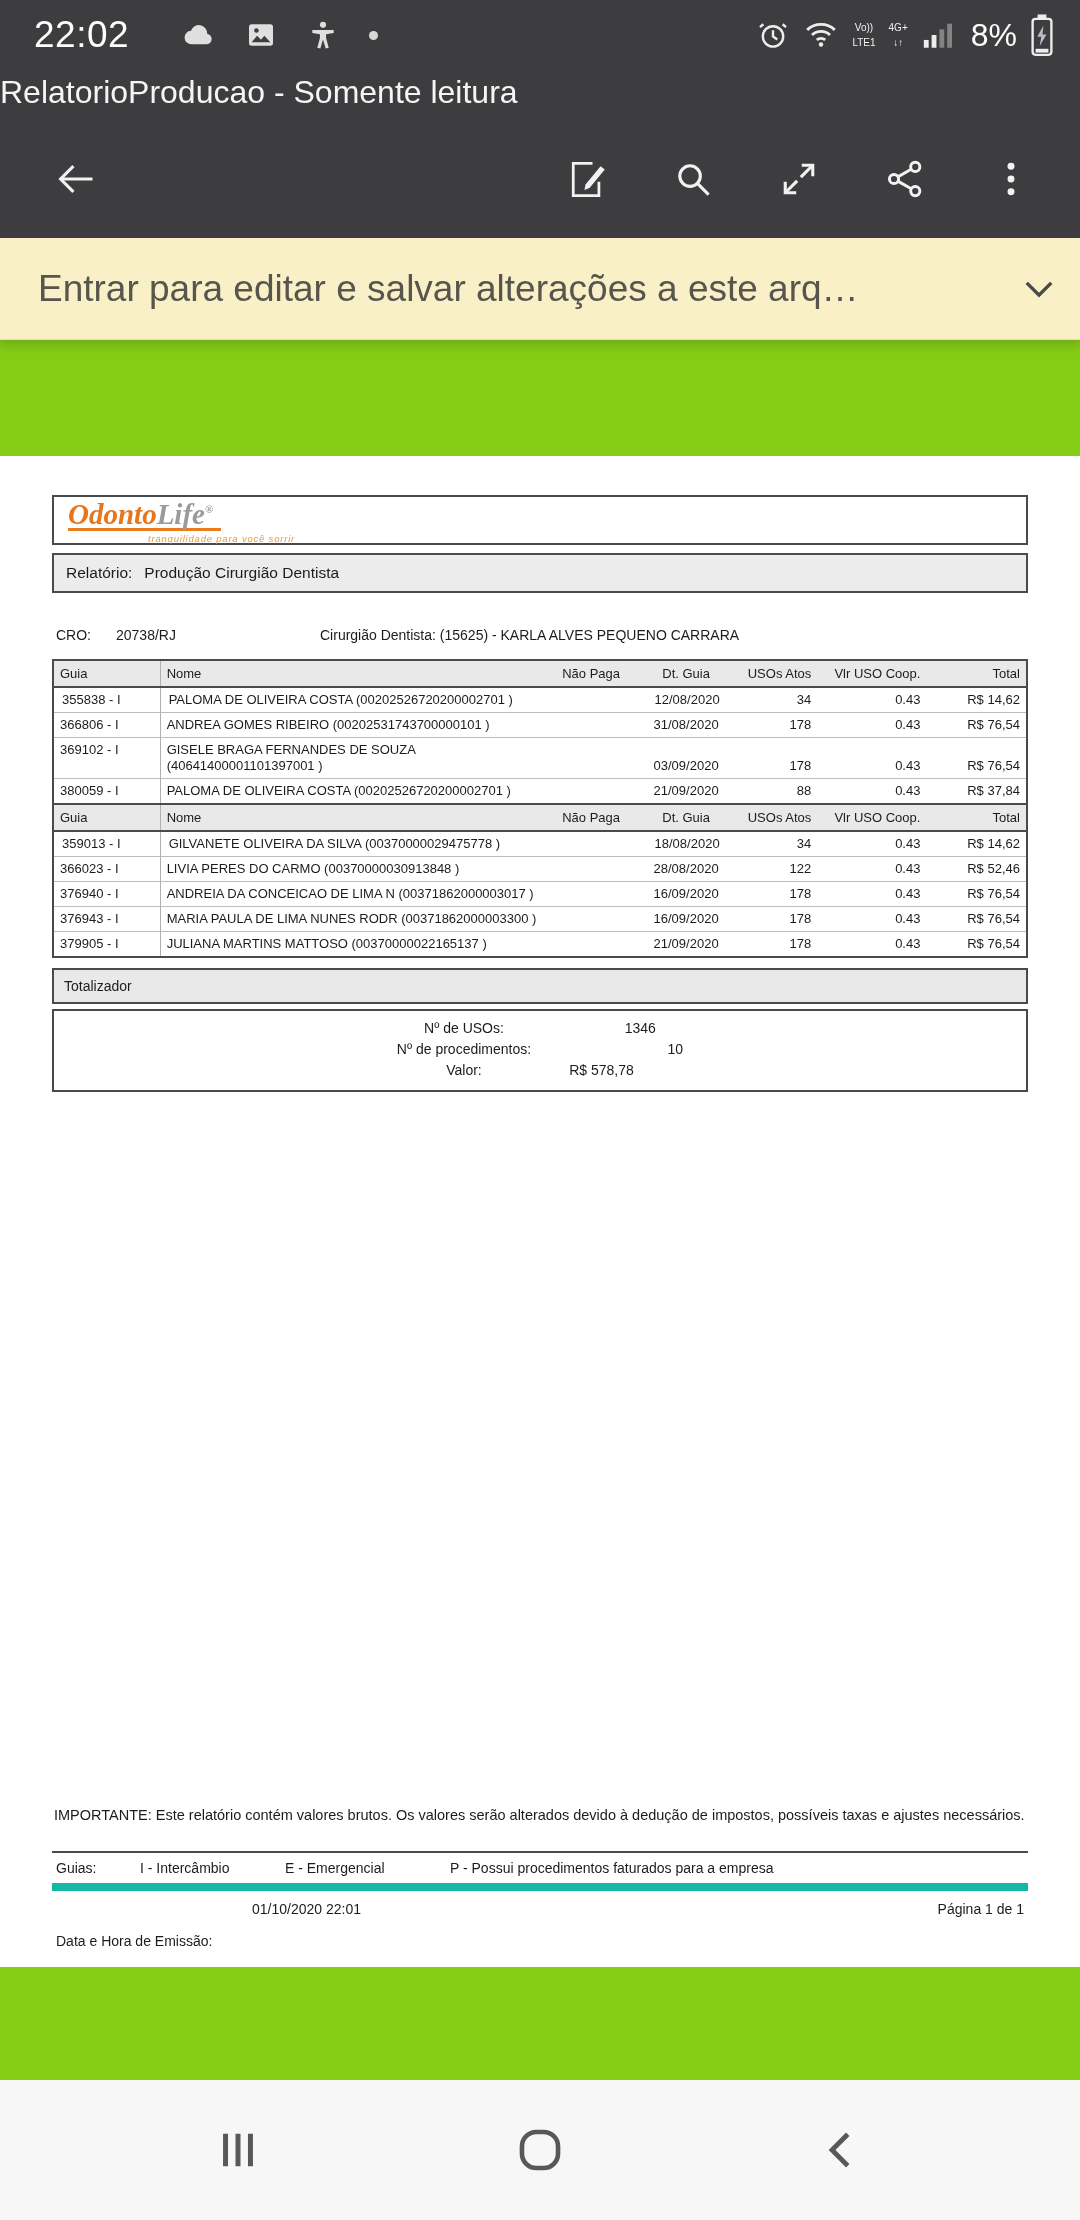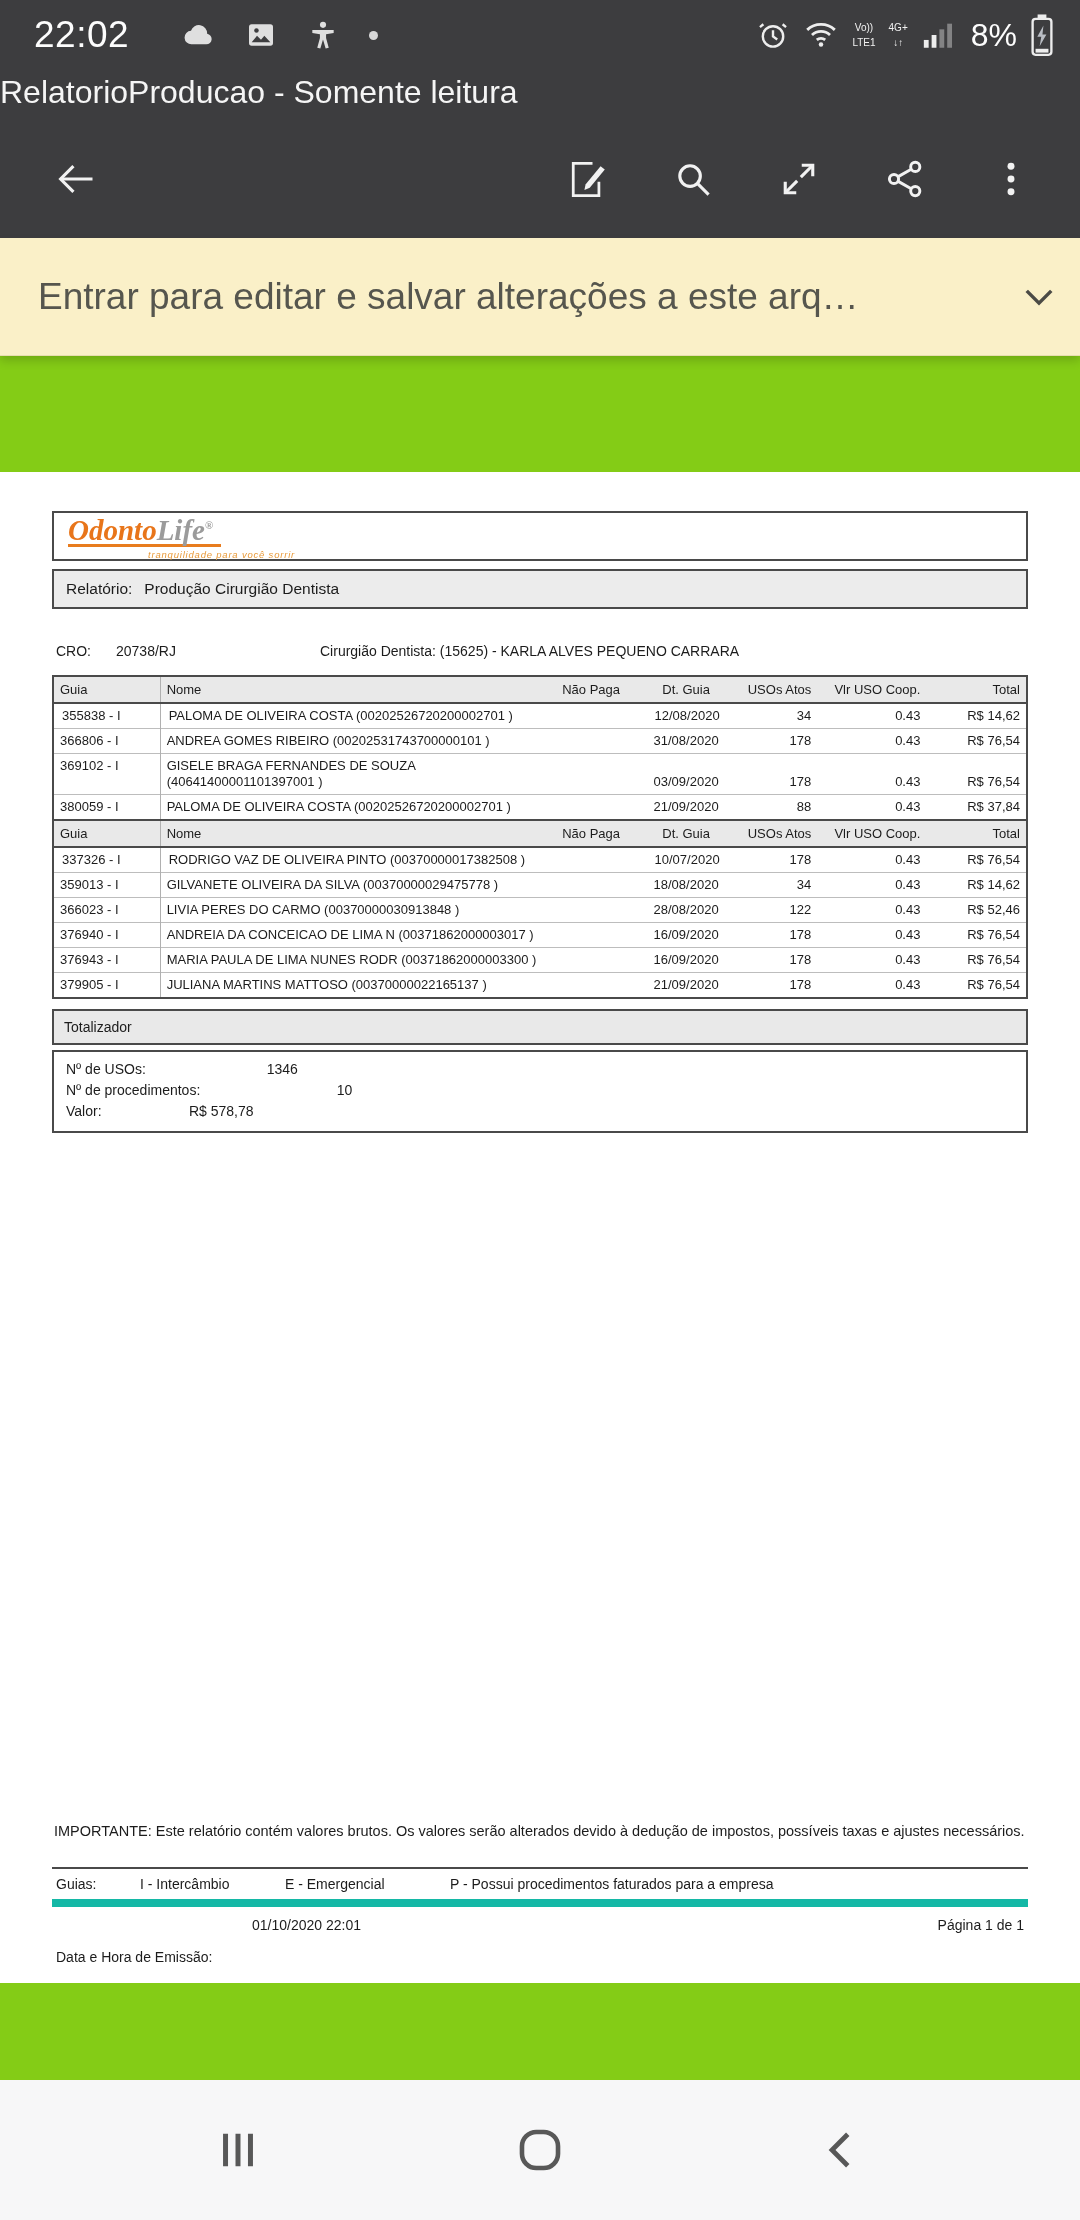--- a/index.html
+++ b/index.html
@@ -21,21 +21,21 @@
 
   .titlebar { height:56px; display:flex; align-items:center; }
   .title-text { font-size:32px; color:#f5f5f5; }
 
   .toolbar { height:118px; display:flex; align-items:center; padding:0 16px 0 28px; }
   .tb-btn { width:106px; height:96px; display:flex; align-items:center; justify-content:center; background:none; border:none; cursor:pointer; }
   .tb-btn svg { width:44px; height:44px; display:block; }
   .tb-back { width:96px; margin-right:auto; }
 
   
-  .banner { height:118px; background:#faf0c8; border-bottom:1px solid #e7ddb0; display:flex; align-items:center; padding:0 20px 0 38px; box-shadow:0 5px 9px rgba(0,0,0,.16); position:relative; z-index:2; }
+  .banner { height:102px; background:#faf0c8; border-bottom:1px solid #e7ddb0; display:flex; align-items:center; padding:0 20px 0 38px; box-shadow:0 5px 9px rgba(0,0,0,.16); position:relative; z-index:2; }
   .banner-text { flex:1; font-size:37px; color:#56564e; white-space:nowrap; overflow:hidden; }
   .banner-chevron svg { width:42px; height:42px; display:block; }
 
   
   .doc-area { flex:1 1 auto; background:#84cc16; overflow:hidden; }
   .page { background:#fff; margin-top:116px; height:1511px; padding:39px 52px 16px; display:flex; flex-direction:column; color:#1c1c1c; overflow:hidden; }
 
   .logo-box { border:2px solid #4a4a4a; height:50px; padding:2px 14px; display:flex; flex-direction:column; justify-content:center; align-items:flex-start; flex:0 0 auto; }
   .logo-line { font-family:"Liberation Serif", serif; font-style:italic; font-weight:bold; font-size:29px; line-height:27px; border-bottom:3px solid #e87c1e; padding-right:8px; }
   .logo-odonto { color:#e8751a; }
@@ -58,21 +58,21 @@
   td.c-guia, td.c-nome { vertical-align:top; }
   .c-nome { text-align:left; }
   .c-nao { text-align:center; }
   .c-dt  { text-align:center; }
   .c-usos { text-align:right; padding-right:16px !important; }
   .c-vlr { text-align:right; padding-right:14px !important; }
   .c-total { text-align:right; }
 
   .total-bar { margin-top:10px; border:2px solid #4a4a4a; background:#e9e9e9; font-size:14px; padding:8px 10px; flex:0 0 auto; }
   .total-box { margin-top:5px; border:2px solid #4a4a4a; background:#fff; padding:7px 12px 9px; flex:0 0 auto; }
-  .total-row { display:flex; justify-content:flex-start; font-size:14px; line-height:21px;gap:40px; }
+  .total-row { display:flex; justify-content:center; font-size:14px; line-height:21px;gap:40px; }
   .t-value { width:112px; text-align:right; }
 
   .page-footer { margin-top:auto; flex:0 0 auto; }
   .pf-important { font-size:14.5px; line-height:19px; margin-bottom:26px; padding:0 2px; }
   .legend-bar { display:flex; border-top:2px solid #4a4a4a; border-bottom:8px solid #14b8a6; padding:7px 4px; font-size:14px; }
   .lg-label { width:84px; }
   .lg-i { width:145px; }
   .lg-e { width:165px; }
   .emission { display:flex; padding:10px 4px 2px; font-size:14px; }
   .em-label { width:196px;margin-top:32px; }
@@ -330,29 +330,20 @@
             <th class="c-nome">Nome</th>
             <th class="c-nao">Não Paga</th>
             <th class="c-dt">Dt. Guia</th>
             <th class="c-usos">USOs Atos</th>
             <th class="c-vlr">Vlr USO Coop.</th>
             <th class="c-total">Total</th>
           </tr>
         </thead>
         <tbody>
 
-            <tr>
-              <td class="c-guia">337326 - I</td>
-              <td class="c-nome">RODRIGO VAZ DE OLIVEIRA PINTO (00370000017382508 )</td>
-              <td class="c-nao"></td>
-              <td class="c-dt">10/07/2020</td>
-              <td class="c-usos">178</td>
-              <td class="c-vlr">0.43</td>
-              <td class="c-total">R$ 76,54</td>
-            </tr>
 
             <tr>
               <td class="c-guia">359013 - I</td>
               <td class="c-nome">GILVANETE OLIVEIRA DA SILVA (00370000029475778 )</td>
               <td class="c-nao"></td>
               <td class="c-dt">18/08/2020</td>
               <td class="c-usos">34</td>
               <td class="c-vlr">0.43</td>
               <td class="c-total">R$ 14,62</td>
             </tr>

